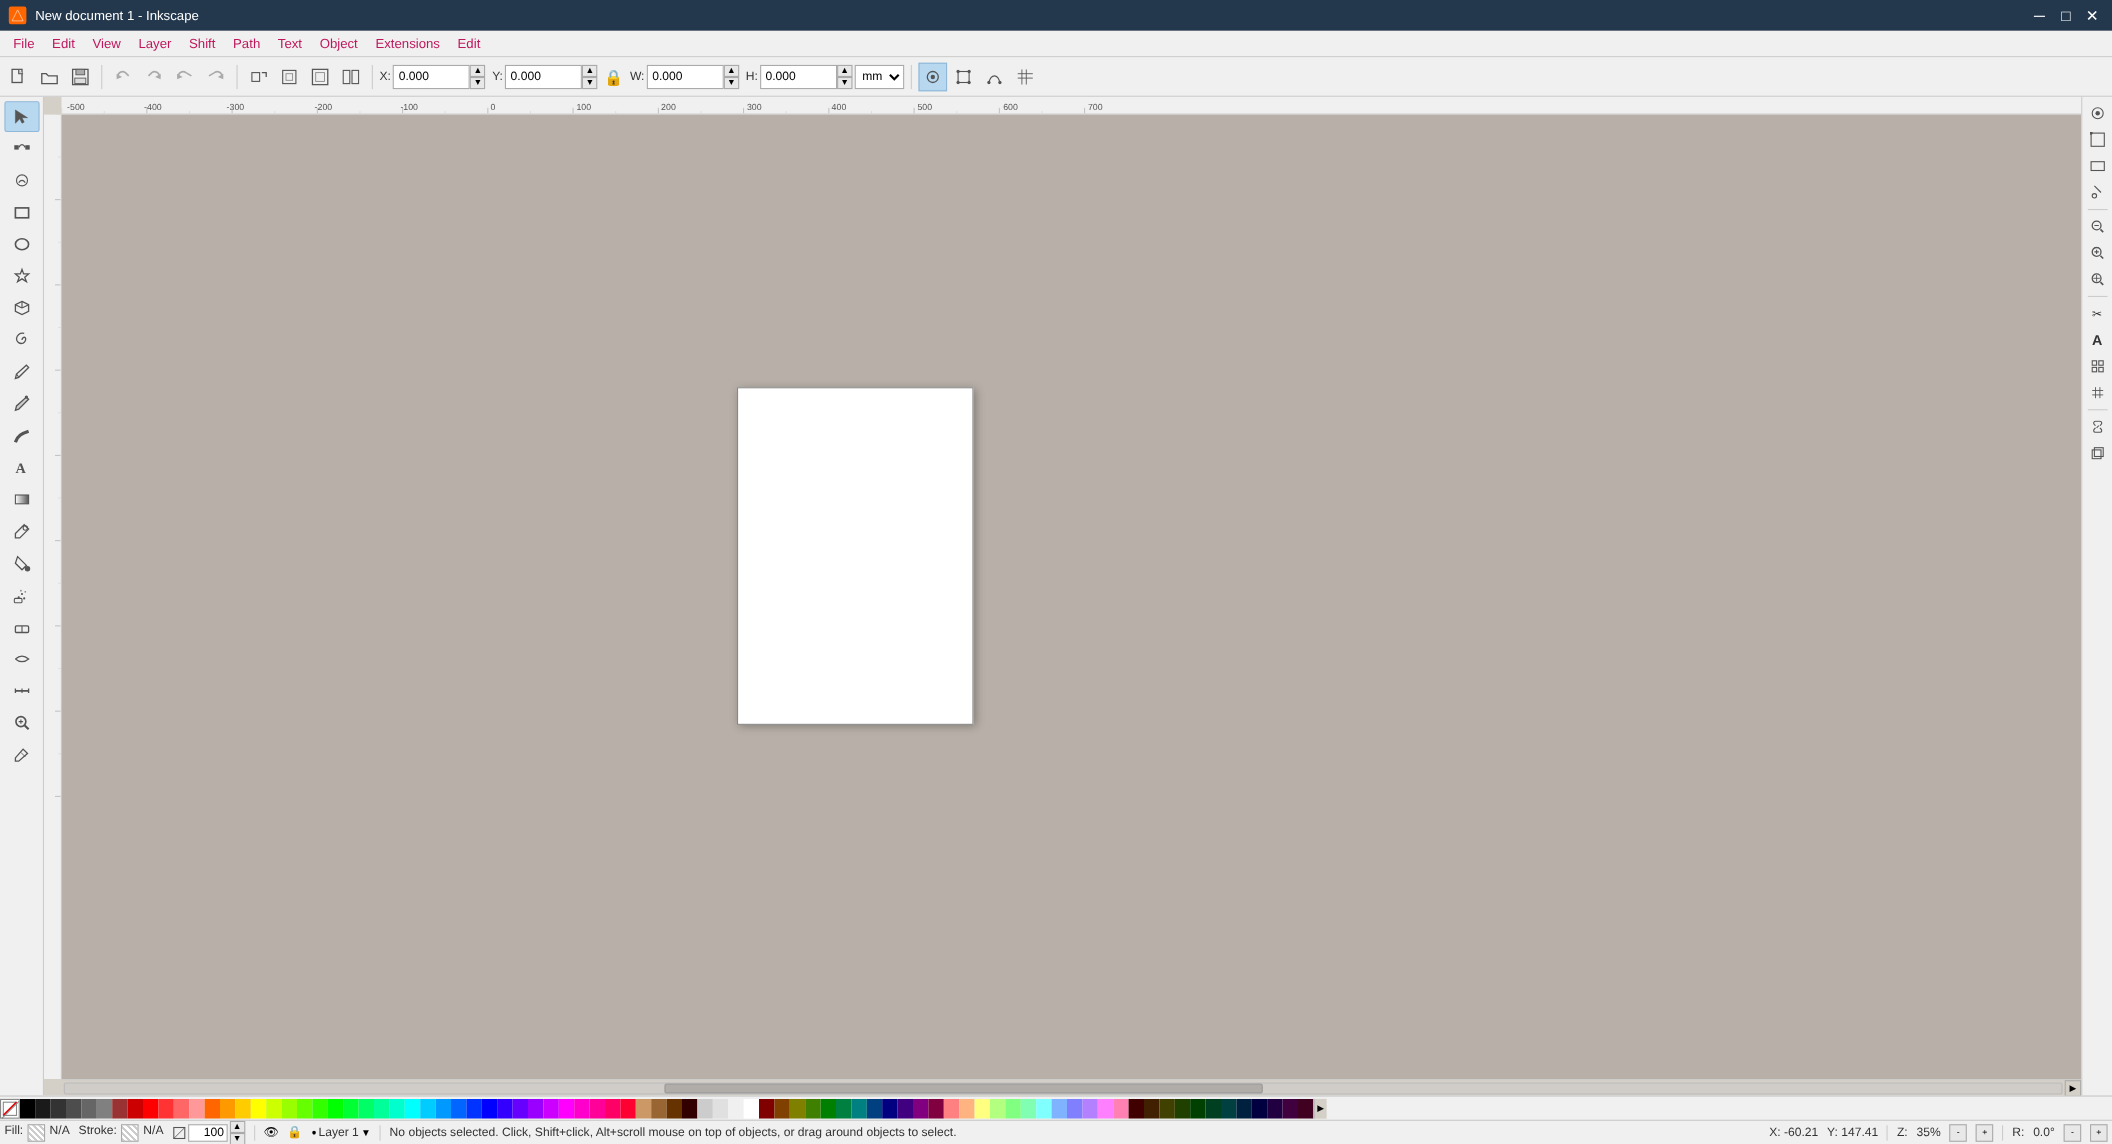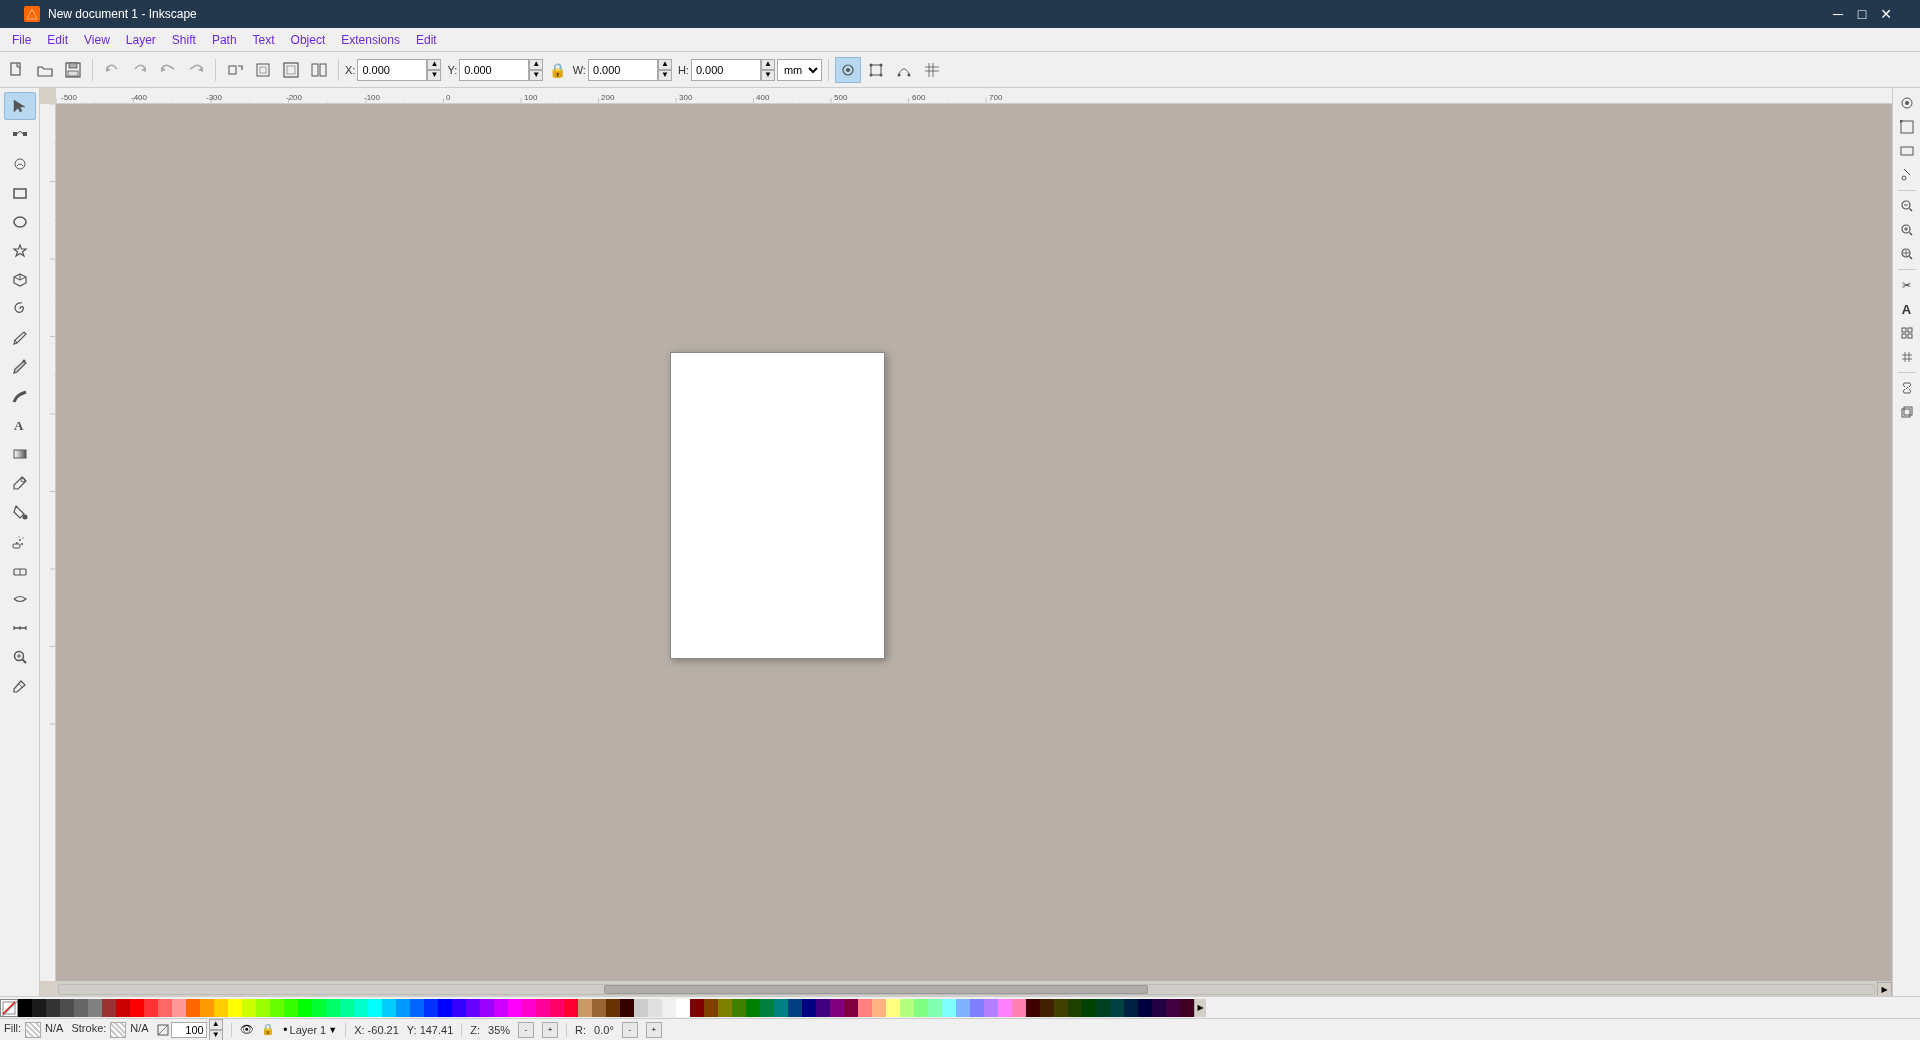--- a/index.html
+++ b/index.html
@@ -15,21 +15,21 @@
     }
 
     
     .title-bar {
       background: #23374d;
       color: white;
       height: 28px;
       display: flex;
       align-items: center;
       justify-content: space-between;
-      padding: 0 24px;
+      padding: 0 8px;
       flex-shrink: 0;
     }
     .title-bar-left {
       display: flex;
       align-items: center;
       gap: 8px;
     }
     .title-bar-icon {
       width: 16px;
       height: 16px;
@@ -69,21 +69,21 @@
       display: flex;
       align-items: center;
       padding: 0 4px;
       border-bottom: 1px solid #ccc;
       flex-shrink: 0;
     }
     .menu-item {
       padding: 2px 8px;
       cursor: pointer;
       font-size: 12px;
-      color: #6d28d9;
+      color: #be185d;
       height: 100%;
       display: flex;
       align-items: center;
     }
 
     
     .toolbar {
       background: #f0f0f0;
       height: 36px;
       display: flex;
@@ -1050,20 +1050,21 @@
   <div style="width:1px;height:14px;background:#ccc;"></div>
 
   <span style="font-size:11px;cursor:pointer;">👁</span>
   <span style="font-size:11px;cursor:pointer;">🔒</span>
   <div class="status-layer">
     <span>•</span>
     <span class="status-text">Layer 1</span>
     <span style="font-size:9px;">▼</span>
   </div>
   <div style="width:1px;height:14px;background:#ccc;"></div>
+  <span class="status-message">No objects selected. Click, Shift+click, Alt+scroll mouse on top of objects, or drag around objects to select.</span>
   <div class="status-coords">
     <span>X: -60.21</span>
     <span>Y: 147.41</span>
     <div style="width:1px;height:14px;background:#ccc;"></div>
     <span>Z:</span>
     <span>35%</span>
     <button style="width:16px;height:16px;background:#e8e8e8;border:1px solid #aaa;cursor:pointer;font-size:8px;">-</button>
     <button style="width:16px;height:16px;background:#e8e8e8;border:1px solid #aaa;cursor:pointer;font-size:8px;">+</button>
     <div style="width:1px;height:14px;background:#ccc;"></div>
     <span>R:</span>

